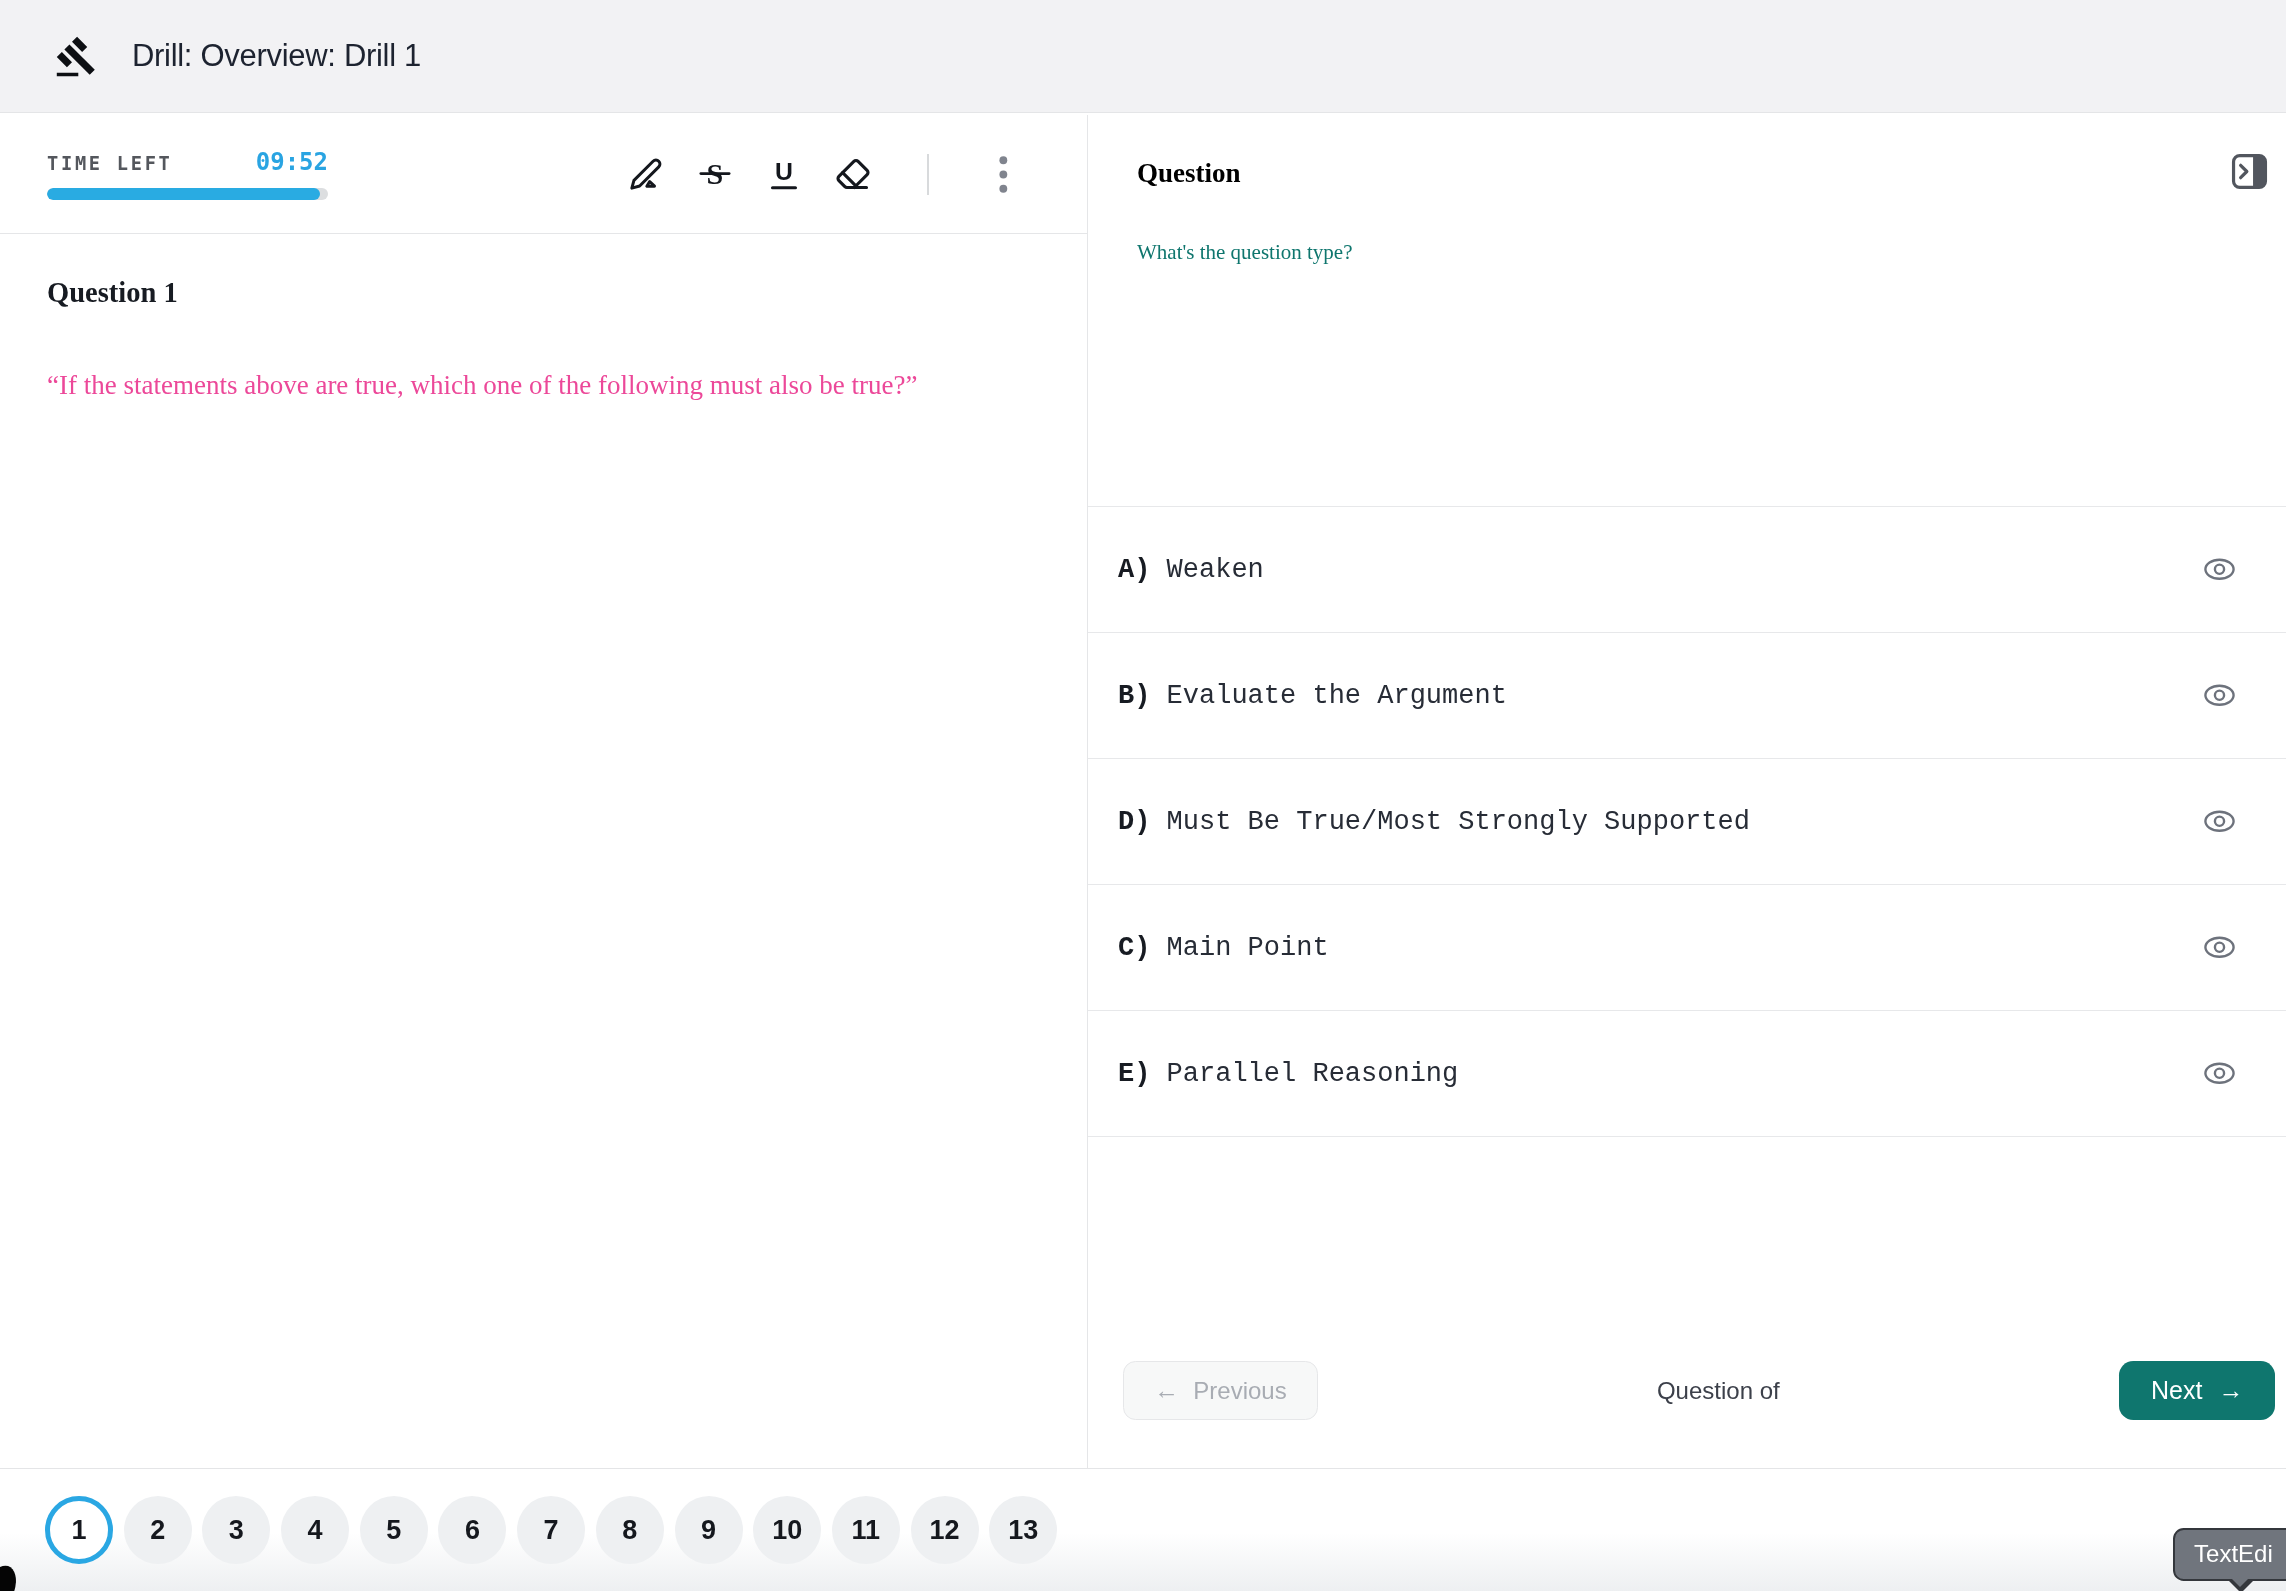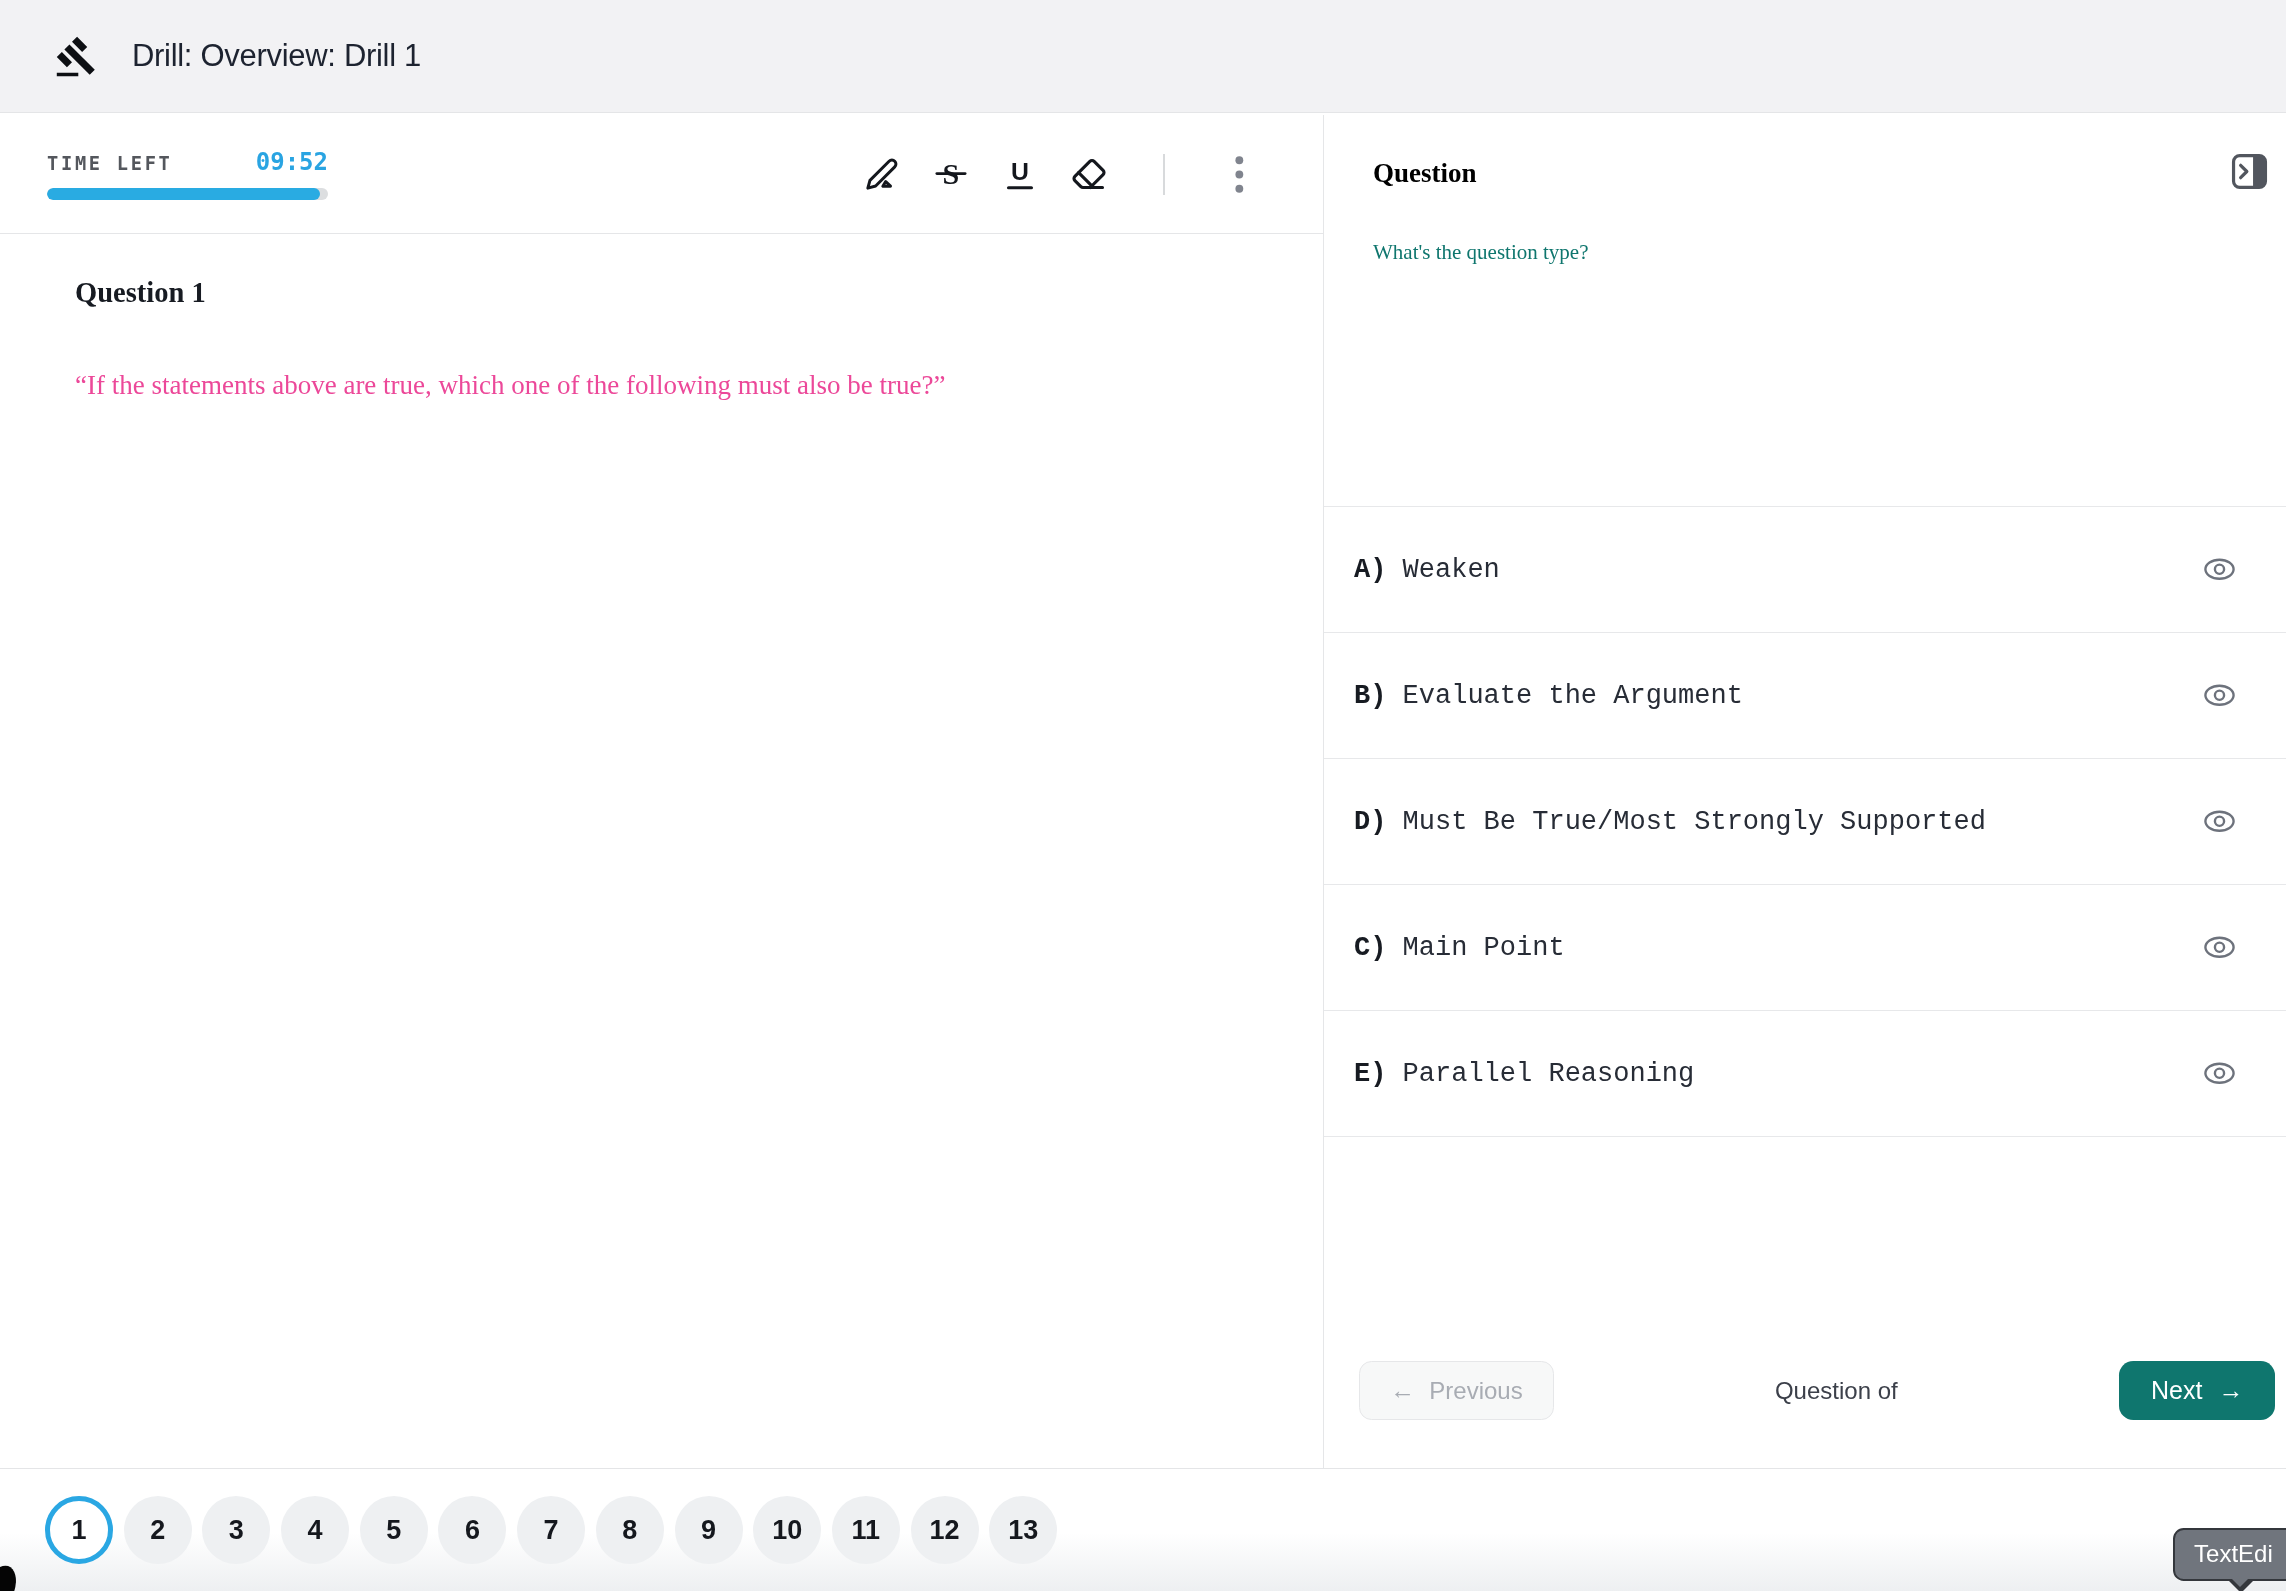--- a/index.html
+++ b/index.html
@@ -19,21 +19,21 @@
     display: flex; align-items: center;
     padding-left: 55px; gap: 34px;
   }
   .app-header .gavel { width: 43px; height: 43px; }
   .app-title {
     font-size: 31px; font-weight: 400; color: #1d2330; letter-spacing: -0.3px;
   }
 
   
   .main { position: absolute; top: 115px; left: 0; right: 0; bottom: 124px; display: flex; }
-  .left-panel { width: 1324px; border-right: 1.8px solid #e5e6e8; position: relative; }
+  .left-panel { width: 1088px; border-right: 1.8px solid #e5e6e8; position: relative; }
   .right-panel { flex: 1; position: relative; }
 
   
   .toolbar-row {
     height: 119px; border-bottom: 1.8px solid #e5e6e8;
     display: flex; align-items: center; justify-content: space-between;
     padding: 0 64px 0 47px;
   }
   .timer-block { width: 281px; }
   .timer-line { display: flex; justify-content: space-between; align-items: baseline; }
@@ -51,21 +51,21 @@
   .progress-fill { height: 100%; border-radius: 6.2px; background: #29abe2; width: 97%; }
 
   .anno-toolbar { display: flex; align-items: center; gap: 30px; }
   .tool-btn {
     width: 39px; height: 45px; display: flex; align-items: center; justify-content: center;
     background: none; border: none; cursor: pointer;
   }
   .tool-divider { width: 1.8px; height: 41px; background: #d8dadc; margin: 0 25px; }
 
   
-  .left-content { padding: 43px 47px 0 75px; }
+  .left-content { padding: 43px 47px 0 47px; }
   .q-heading {
     font-family: "Liberation Serif", serif;
     font-size: 28.5px; font-weight: 700; color: #171b22;
   }
   .q-body {
     font-family: "Liberation Serif", serif;
     font-size: 27px; color: #ec4899;
     line-height: 62px; margin-top: 45px; width: 1074px;
   }
 

